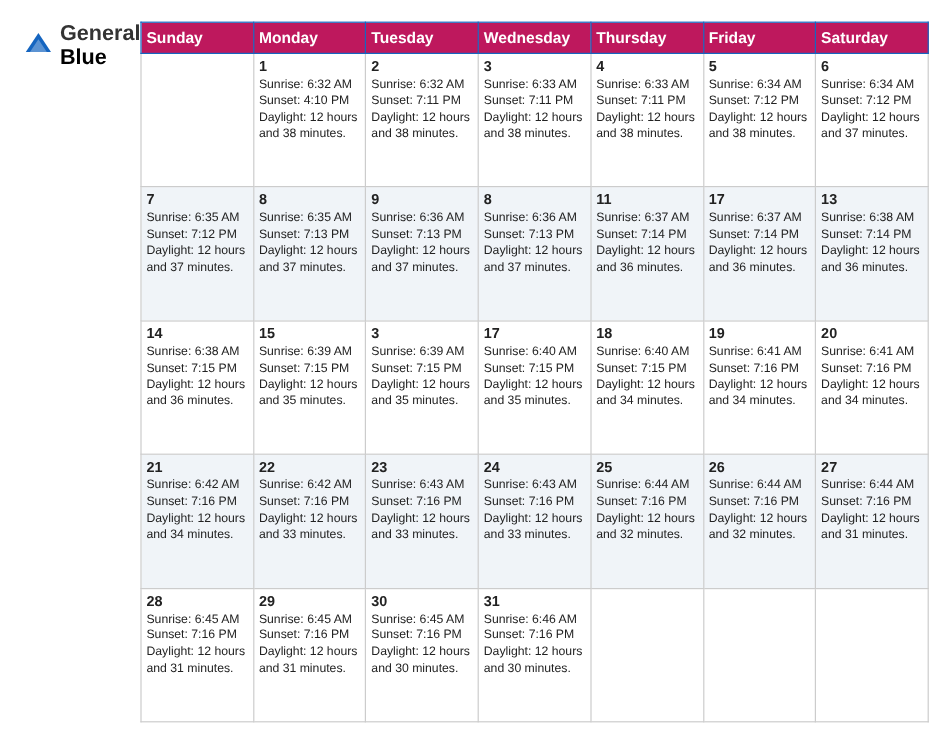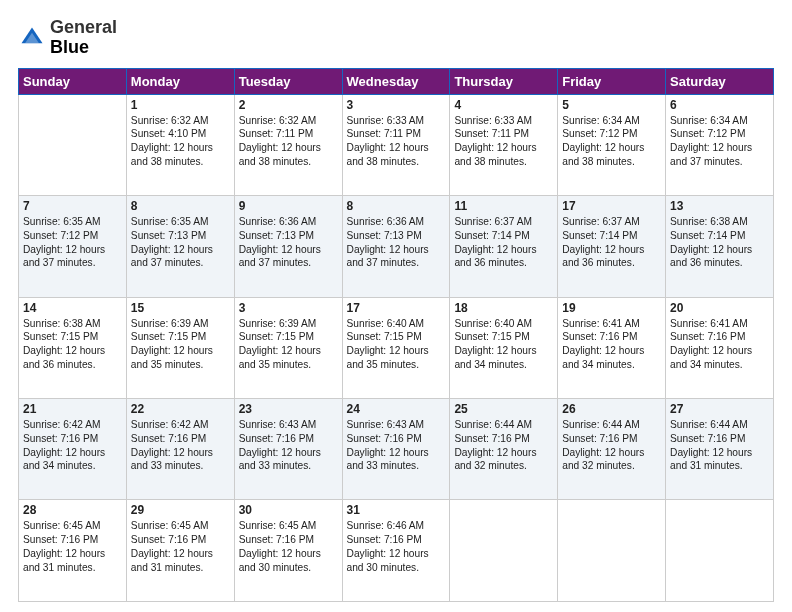--- a/index.html
+++ b/index.html
@@ -8,21 +8,21 @@
       height: 612px;
       font-family: Arial, sans-serif;
       background: #fff;
       overflow: hidden;
     }
     .page {
       width: 792px;
       height: 612px;
       padding: 18px 18px 10px 18px;
       display: flex;
-      flex-direction: column;
+      flex-direction: row;
     }
     .header {
       display: flex;
       justify-content: space-between;
       align-items: flex-start;
       margin-bottom: 10px;
     }
     .logo {
       display: flex;
       align-items: center;
@@ -53,21 +53,21 @@
       color: #444;
     }
     .calendar {
       flex: 1;
       border: 1px solid #ccc;
       border-collapse: collapse;
       width: 100%;
       table-layout: fixed;
     }
     .calendar th {
-      background: #701a75;
+      background: #be185d;
       color: #fff;
       font-size: 13px;
       font-weight: bold;
       padding: 5px 4px;
       text-align: left;
       border: 1px solid #1565c0;
     }
     .calendar td {
       vertical-align: top;
       border: 1px solid #ccc;

